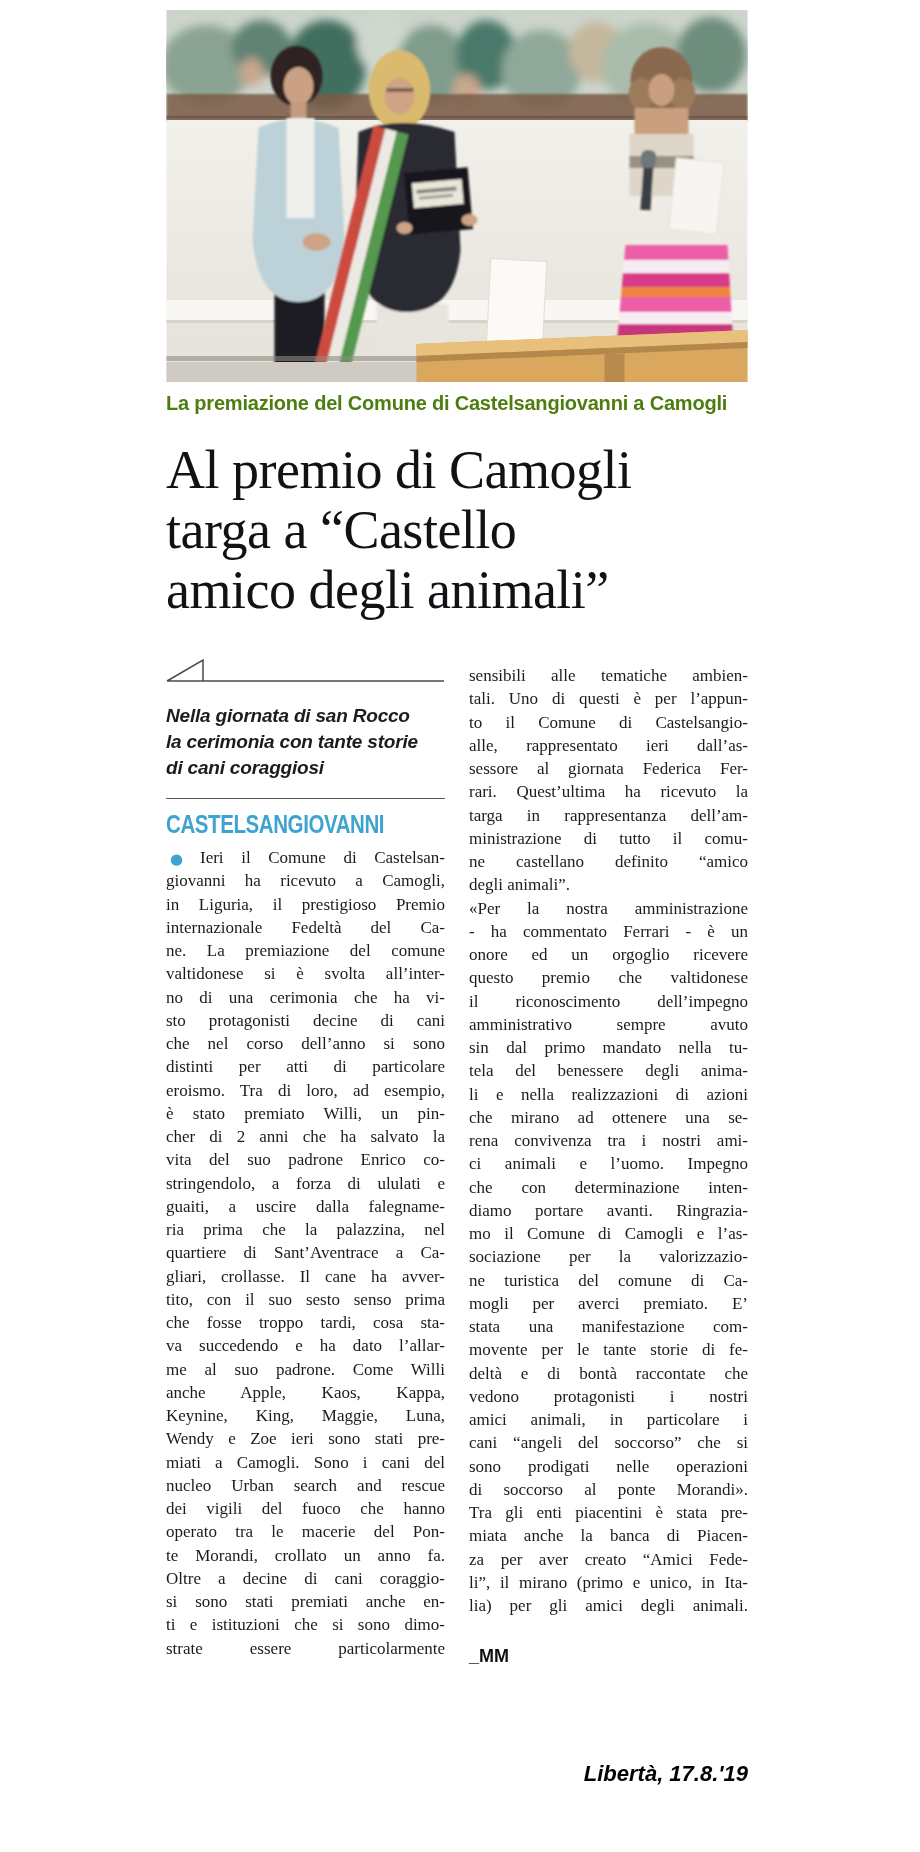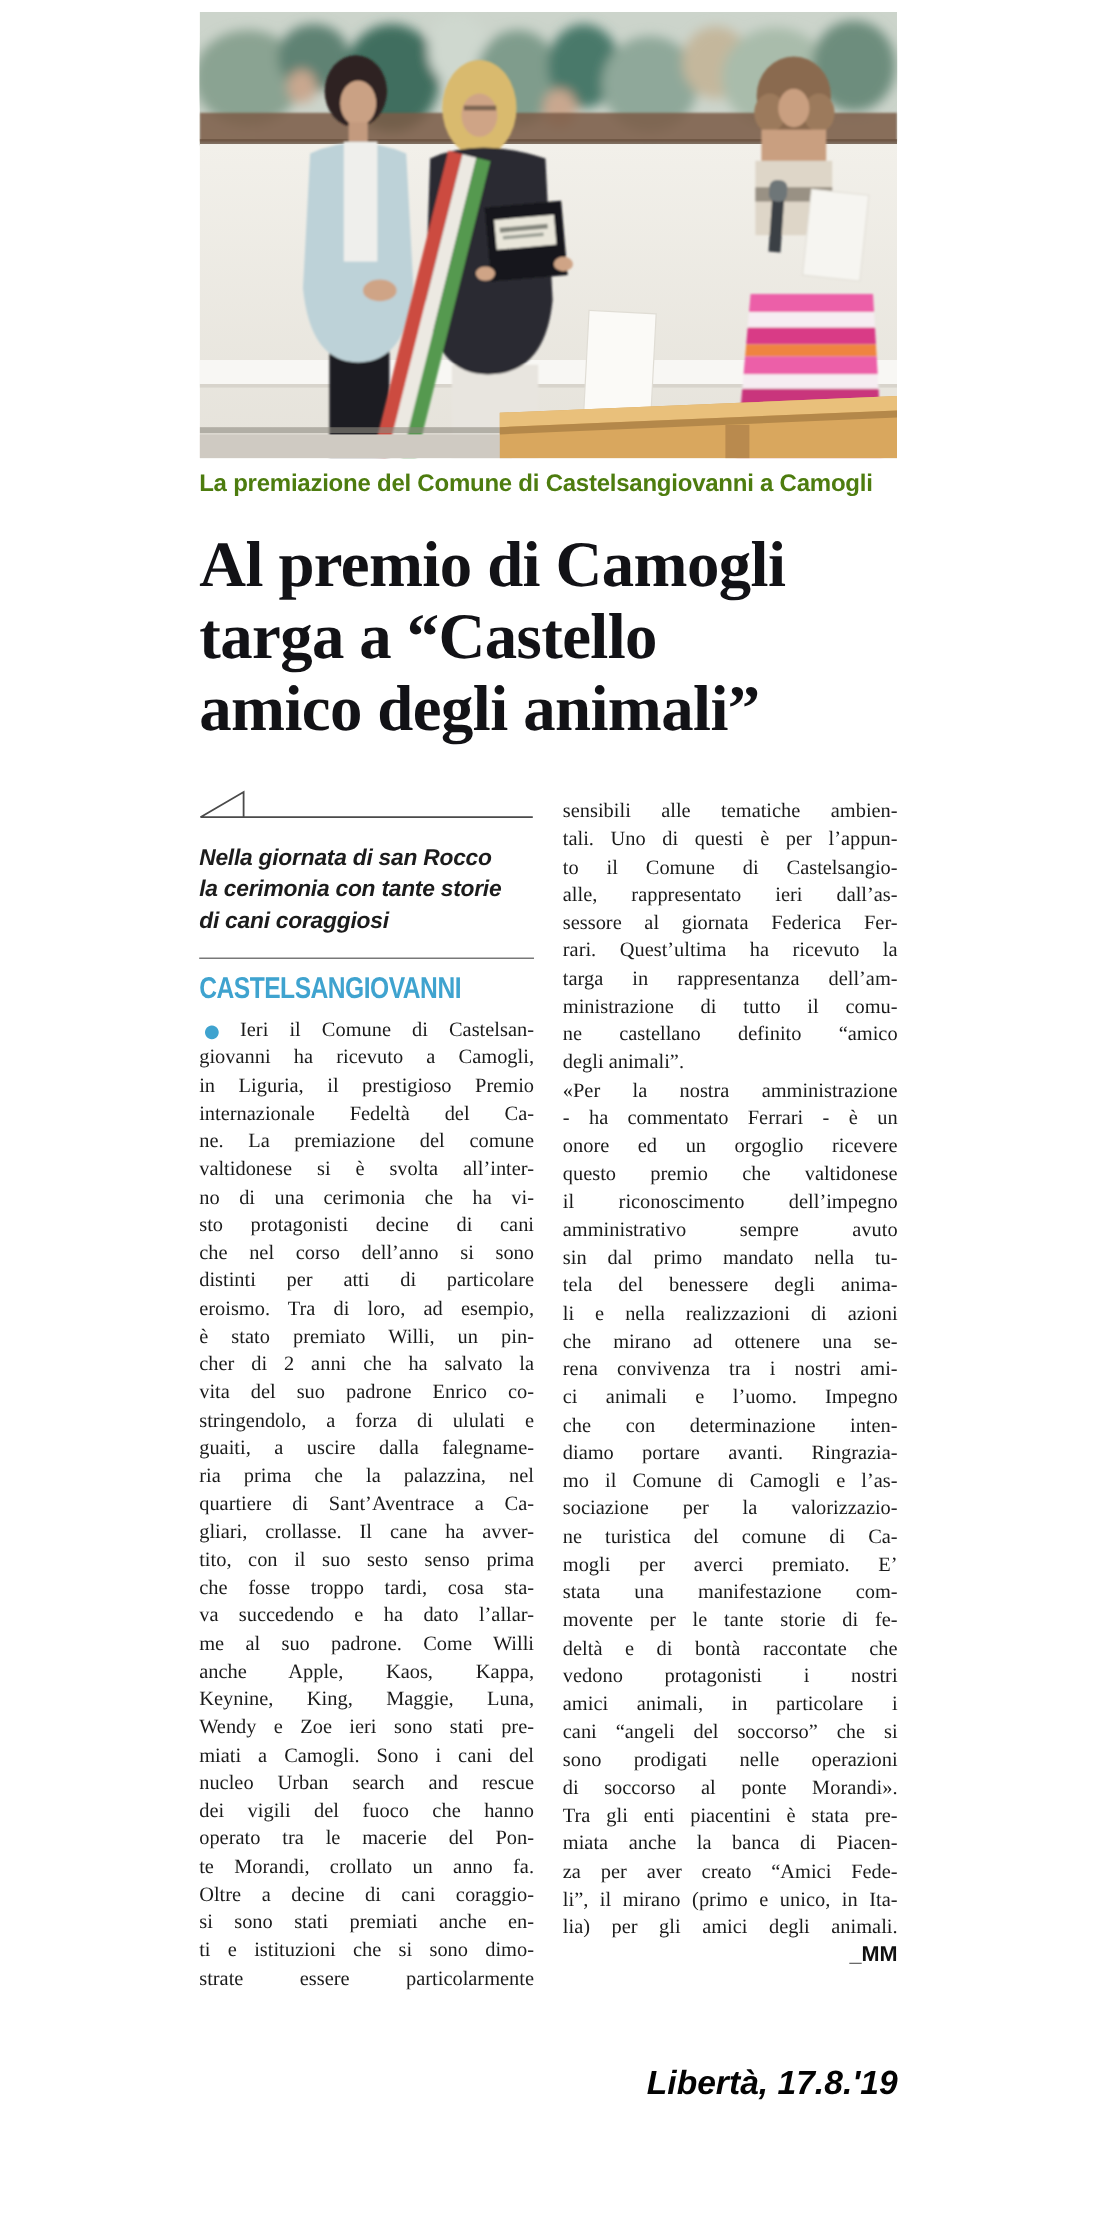--- a/index.html
+++ b/index.html
@@ -6,44 +6,44 @@
   html,body { margin:0; padding:0; }
   body { width:920px; height:1852px; background:#ffffff; font-family:"Liberation Sans", sans-serif; }
   .page { position:relative; width:920px; height:1852px; background:#fff; overflow:hidden; }
   .content { position:absolute; left:166px; top:0; width:582px; }
 
   figure.photo { margin:10px 0 0 0; padding:0; width:582px; height:372px; overflow:hidden; }
   figure.photo svg { display:block; }
 
   .caption { margin-top:9px; font-weight:700; font-size:20px; line-height:24px; color:#4d7c0f; letter-spacing:-0.2px; }
 
-  .headline { margin:25px 0 0 0; font-family:"Liberation Serif", serif; font-weight:700;
+  .headline { margin:25px 0 0 0; font-family:"Liberation Serif", serif; font-weight:400;
               font-size:54px; line-height:60px; letter-spacing:-0.5px; color:#121216; white-space:pre-line; }
 
   .cols { display:flex; gap:24px; margin-top:36px; }
   .col { width:279px; }
 
   .kicker-mark { display:block; width:279px; height:26px; }
   .kicker { margin-top:21px; font-weight:700; font-size:19px; line-height:26px; color:#1c1c1c;
             letter-spacing:-0.2px; white-space:pre-line;font-style:italic; }
   .rule { border-top:1.5px solid #585858; margin-top:17px; height:0; }
   .section { margin-top:11px; font-weight:700; font-size:25px; line-height:28px; color:#3FA3CF;
              transform:scaleX(0.82); transform-origin:left center; letter-spacing:-0.5px; white-space:nowrap; }
 
   .body-text { margin-top:8px; position:relative; font-family:"Liberation Serif", serif;
                font-size:17px; line-height:23.25px; color:#1b1b1b; }
   .tline { text-align:justify; text-align-last:justify; }
   .tline.nojust { text-align-last:left; }
   .col-left div.tline:first-of-type { text-indent:34px; }
   .bullet { position:absolute; top:2px; left:4px; color:#3FA3CF; font-size:15px; font-family:"DejaVu Sans", sans-serif; }
   .col-right .body-text { }
-  .byline { text-align:right; font-weight:700; font-size:18px; line-height:22px; color:#101010; }
-
-  .source { margin-top:62px; text-align:right; font-style:italic; font-weight:700;
-            font-size:28px; line-height:27px; color:#030303; }
+  .byline { text-align:left; font-weight:700; font-size:18px; line-height:22px; color:#101010;margin-top:28px; }
+
+  .source { margin-top:93px; text-align:right; font-style:italic; font-weight:700;
+            font-size:22px; line-height:27px; color:#030303; }
 </style>
 </head>
 <body>
 
 <div class="page">
   <div class="content">
 
     <figure class="photo">
       <svg width="582" height="372" viewBox="0 0 581 372" xmlns="http://www.w3.org/2000/svg">
         <defs>

